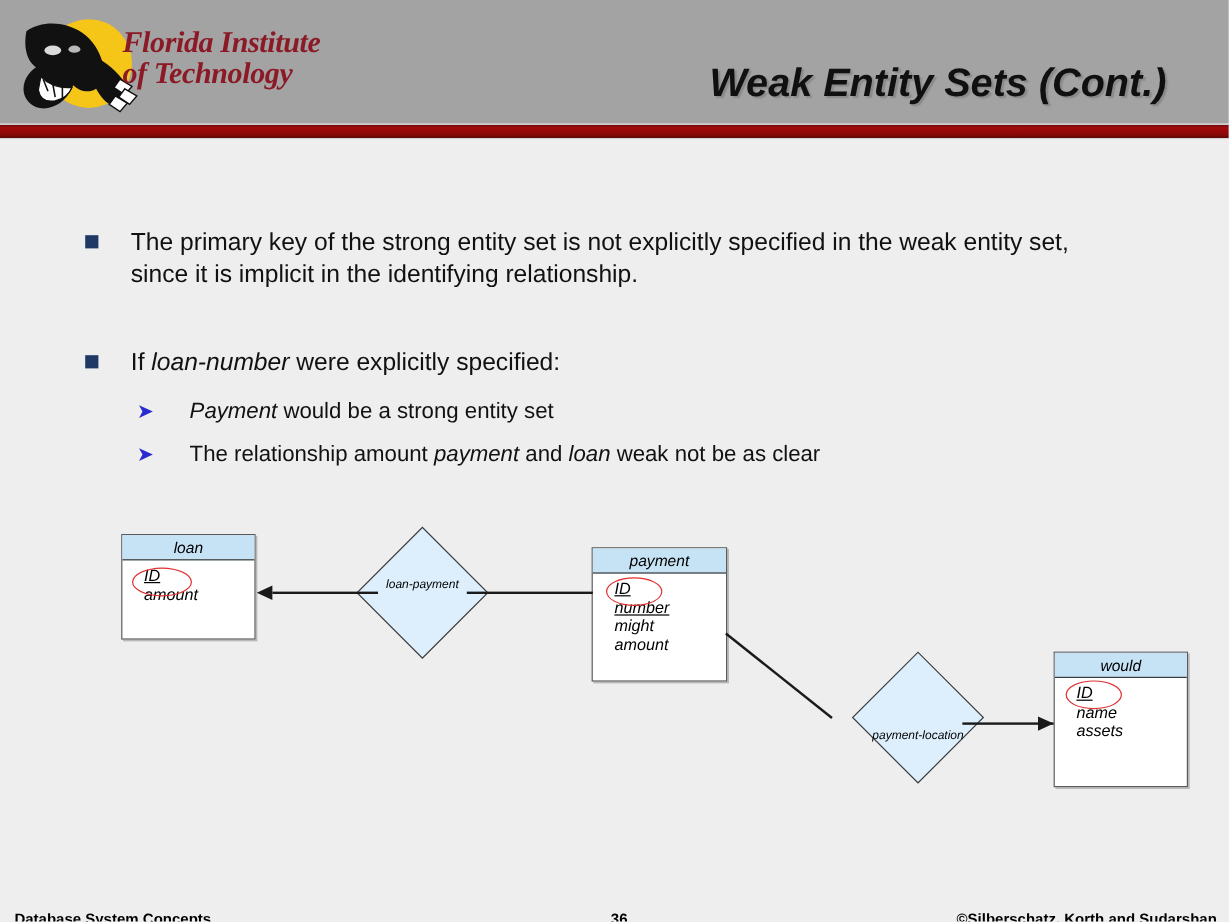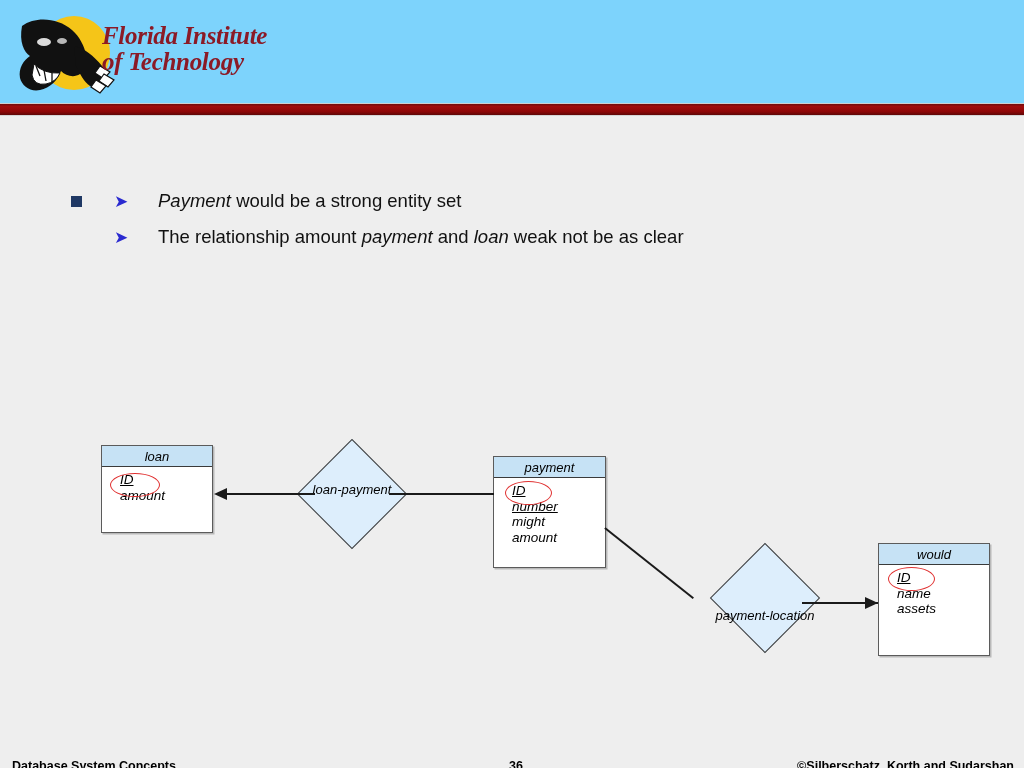--- a/index.html
+++ b/index.html
@@ -13,21 +13,21 @@
     font-family: "Liberation Sans", sans-serif;
     overflow: hidden;
     position: relative;
   }
 
   
   #header {
     position: absolute;
     left: 0; top: 0;
     width: 1024px; height: 103px;
-    background: #7dd3fc;
+    background: #a3a3a3;
   }
   #logo-block {
     position: absolute;
     left: 14px; top: 6px;
     width: 250px; height: 92px;
   }
   #logo-mark {
     position: absolute;
     left: 0; top: 2px;
     width: 108px; height: 90px;
@@ -143,21 +143,21 @@
 
   .diamond {
     position: absolute;
     background: #ddeefc;
     border: 1px solid #3a3a3a;
     box-sizing: border-box;
     transform: rotate(45deg);
   }
   .dlabel {
     position: absolute;
-    font-size: 13px;
+    font-size: 10px;
     font-style: italic;
     color: #000;
     white-space: nowrap;
     text-align: center;
   }
 
   .line {
     position: absolute;
     background: #1a1a1a;
     transform-origin: 0 50%;
@@ -203,29 +203,35 @@
       <path d="M82 72 l10 6 -6 7 -9 -6 Z" fill="#ffffff" stroke="#111" stroke-width="1.2"></path>
       <path d="M20 56 q10 10 26 9 q-4 9 -14 11 q-12 2 -14 -9 Z" fill="#ffffff" stroke="#111" stroke-width="1"></path>
       <path d="M22 58 l4 10 M30 62 l2 11 M38 63 l0 11" stroke="#111" stroke-width="1.3" fill="none"></path>
       <ellipse cx="30" cy="34" rx="7" ry="4" fill="#ffffff" opacity="0.85"></ellipse>
       <ellipse cx="48" cy="33" rx="5" ry="3" fill="#ffffff" opacity="0.7"></ellipse>
     </svg>
     <div id="logo-wordmark">Florida Institute
 of Technology</div>
   </div>
 
+  <div id="slide-title">Weak Entity Sets (Cont.)</div>
 </div>
 <div id="title-rule"></div>
 
 <div id="content">
 
   <div class="bullet-l1" style="margin-top:72px;">
     <span class="sq"></span>
-  </div>
-
+    <span>The primary key of the strong entity set is not explicitly specified in the weak entity set, since it is implicit in the identifying relationship.</span>
+  </div>
+
+  <div class="bullet-l1" style="margin-top:46px;">
+    <span class="sq"></span>
+    <span>If </span><span class="it">loan-number</span><span> were explicitly specified:</span>
+  </div>
 
   <div class="bullet-l2" style="margin-top:14px;">
     <span class="arw">➤</span>
     <span class="it">Payment</span><span> would be a strong entity set</span>
   </div>
 
   <div class="bullet-l2" style="margin-top:11px;">
     <span class="arw">➤</span>
     <span>The relationship amount </span><span class="it">payment</span><span> and </span><span class="it">loan</span><span> weak not be as clear</span>
   </div>

